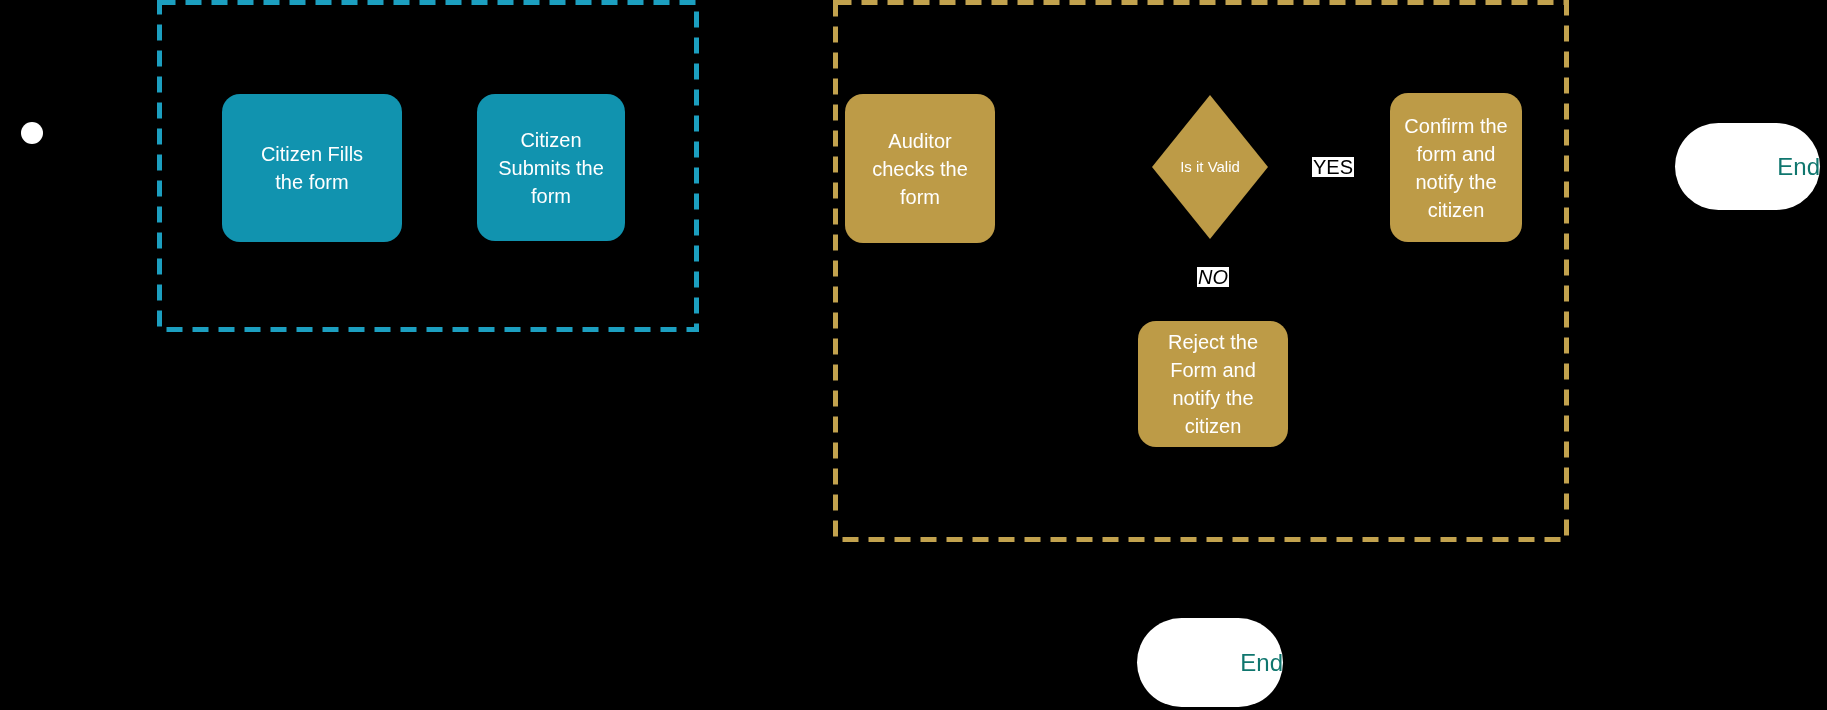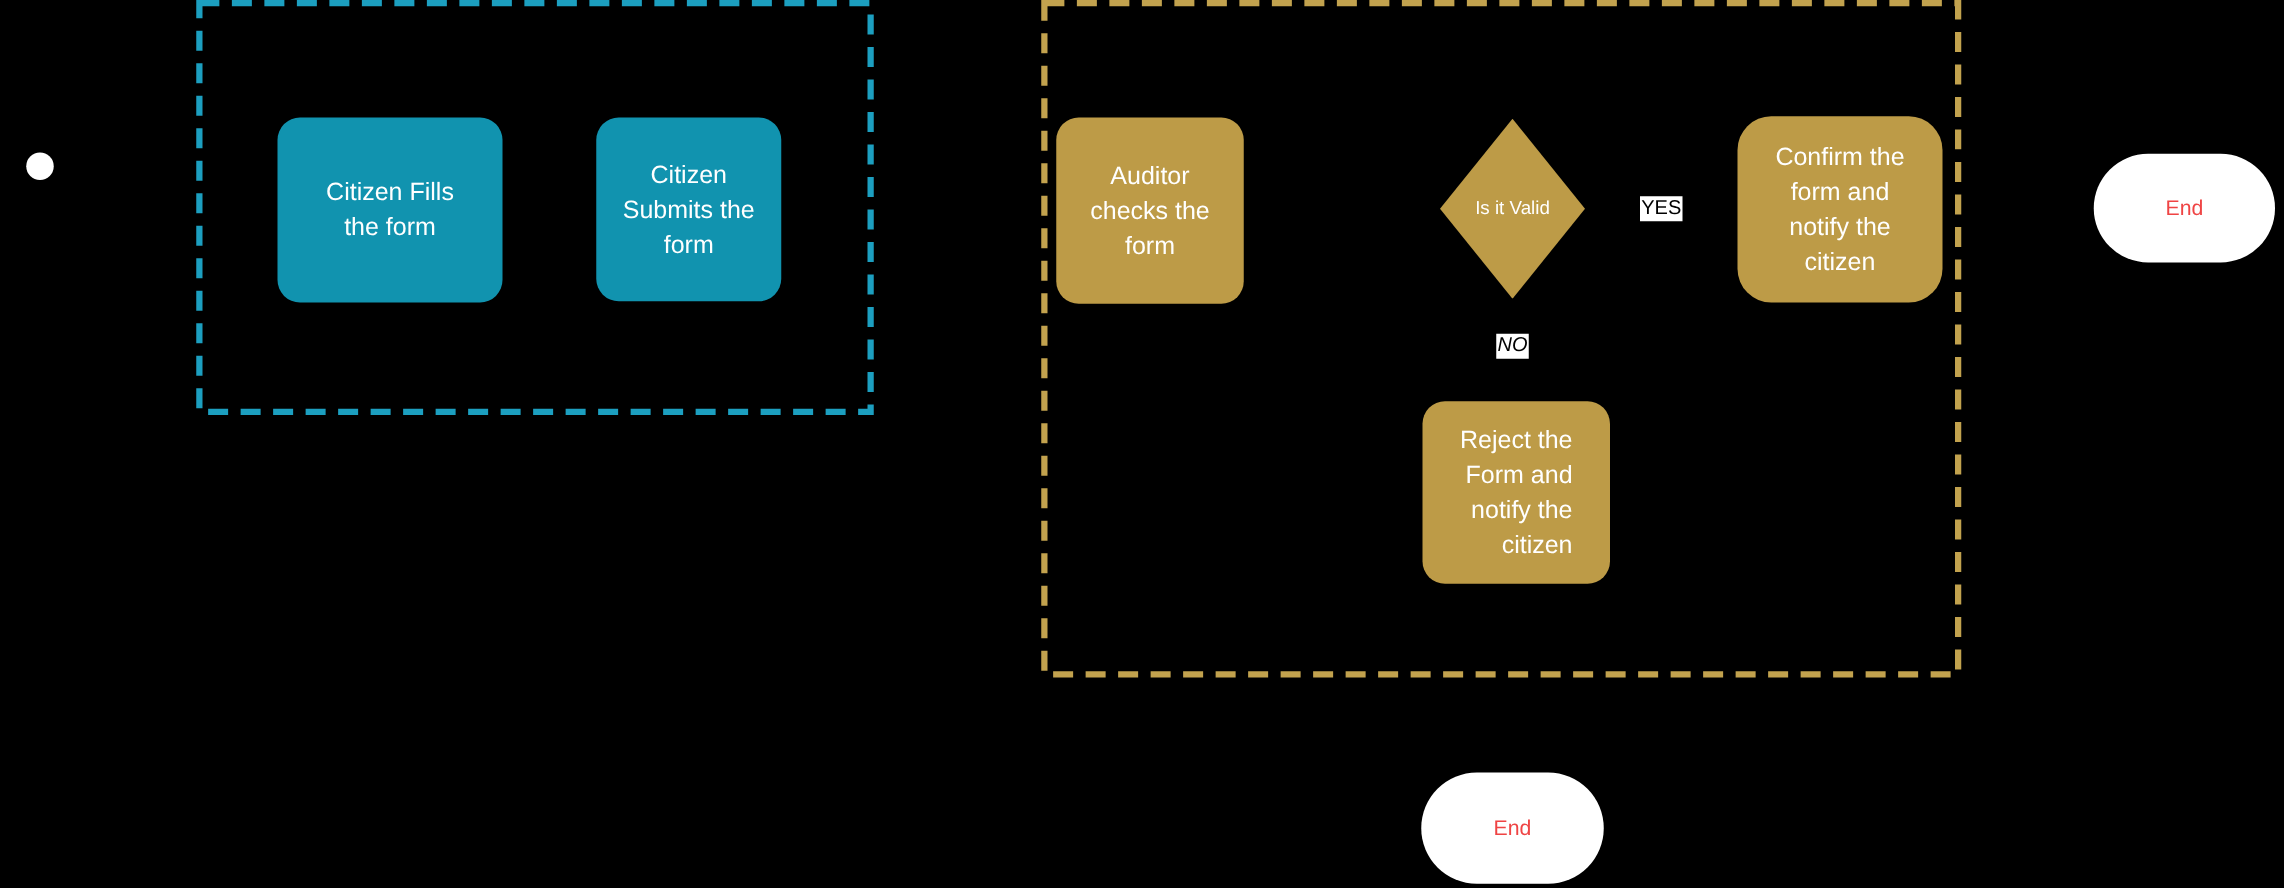--- a/index.html
+++ b/index.html
@@ -53,22 +53,22 @@
     line-height: 28px;
     white-space: pre-line;
     box-sizing: border-box;
   }
   .node.teal { background: #1193AF; }
   .node.gold { background: #BD9B47; }
 
   #n-fill    { left: 222px;  top: 94px;  width: 180px; height: 148px; }
   #n-submit  { left: 477px;  top: 94px;  width: 148px; height: 147px; }
   #n-auditor { left: 845px;  top: 94px;  width: 150px; height: 149px; }
-  #n-confirm { left: 1390px; top: 93px;  width: 164px; height: 149px; border-radius: 27px; }
-  #n-reject  { left: 1138px; top: 321px; width: 150px; height: 146px; text-align: right; }
+  #n-confirm { left: 1390px; top: 93px;  width: 132px; height: 149px; }
+  #n-reject  { left: 1138px; top: 321px; width: 150px; height: 126px; }
 
   .diamond {
     position: absolute;
     left: 1152px;
     top: 95px;
     width: 116px;
     height: 144px;
     background: #BD9B47;
     clip-path: polygon(50% 0%, 100% 50%, 50% 100%, 0% 50%);
     display: flex;
@@ -77,36 +77,36 @@
     text-align: center;
     color: #FFFFFF;
     font-size: 15px;
     line-height: 18px;
   }
 
   .edge-label {
     position: absolute;
     background: #FFFFFF;
     color: #000000;
-    font-size: 16px;
+    font-size: 20px;
     line-height: 20px;
     padding: 0 1px;
   }
   #lbl-yes { left: 1312px; top: 157px; }
   #lbl-no  { left: 1197px; top: 267px; font-style: italic; }
 
   .end-node {
     position: absolute;
     background: #FFFFFF;
-    color: #ef4444;
+    color: #0f766e;
     display: flex;
     align-items: center;
-    justify-content: center;
+    justify-content: flex-end;
     text-align: center;
-    font-size: 17px;
+    font-size: 24px;
   }
   #end-right  { left: 1675px; top: 123px; width: 145px; height: 87px; border-radius: 43.5px; }
   #end-bottom { left: 1137px; top: 618px; width: 146px; height: 89px; border-radius: 44.5px; }
 </style>
 </head>
 <body>
 
 <div id="stage">
 
   <svg id="outlines" viewBox="0 0 1827 710">

